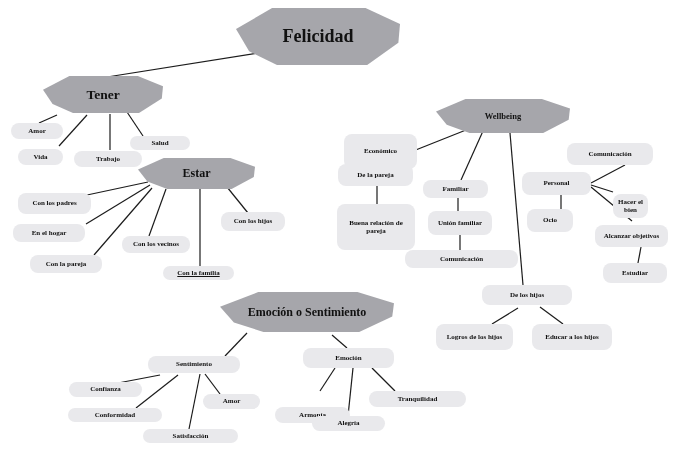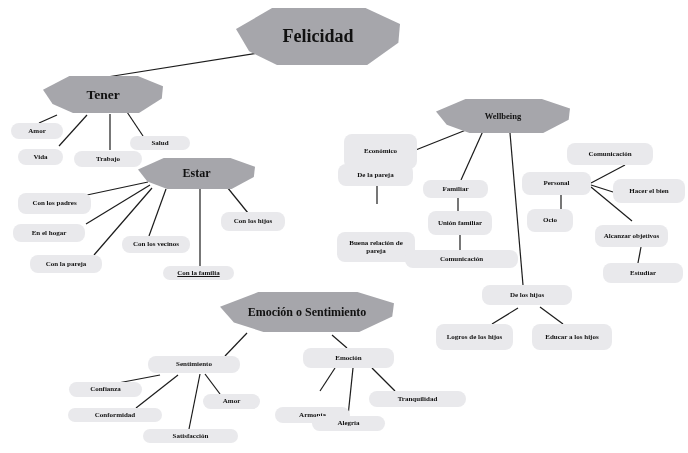--- a/index.html
+++ b/index.html
@@ -85,30 +85,30 @@
 
   <div class="node box" style="left:18px;top:193px;width:73px;height:21px;">Con los padres</div>
   <div class="node box" style="left:13px;top:224px;width:72px;height:18px;">En el hogar</div>
   <div class="node box" style="left:30px;top:255px;width:72px;height:18px;">Con la pareja</div>
   <div class="node box" style="left:122px;top:236px;width:68px;height:17px;">Con los vecinos</div>
   <div class="node box" style="left:163px;top:266px;width:71px;height:14px;text-decoration:underline;">Con la familia</div>
   <div class="node box" style="left:221px;top:212px;width:64px;height:19px;">Con los hijos</div>
 
   <div class="node box" style="left:344px;top:134px;width:73px;height:35px;">Económico</div>
   <div class="node box" style="left:338px;top:164px;width:75px;height:22px;">De la pareja</div>
-  <div class="node box" style="left:337px;top:204px;width:78px;height:30px;margin-top:28px;">Buena relación de pareja</div>
+  <div class="node box" style="left:337px;top:204px;width:78px;height:46px;">Buena relación de pareja</div>
   <div class="node box" style="left:423px;top:180px;width:65px;height:18px;">Familiar</div>
   <div class="node box" style="left:428px;top:211px;width:64px;height:24px;">Unión familiar</div>
   <div class="node box" style="left:405px;top:250px;width:113px;height:18px;">Comunicación</div>
   <div class="node box" style="left:522px;top:172px;width:69px;height:23px;">Personal</div>
   <div class="node box" style="left:567px;top:143px;width:86px;height:22px;">Comunicación</div>
-  <div class="node box" style="left:613px;top:179px;width:72px;height:24px;">Hacer el bien</div>
+  <div class="node box" style="left:613px;top:194px;width:35px;height:24px;">Hacer el bien</div>
   <div class="node box" style="left:527px;top:209px;width:46px;height:23px;">Ocio</div>
   <div class="node box" style="left:595px;top:225px;width:73px;height:22px;">Alcanzar objetivos</div>
-  <div class="node box" style="left:603px;top:263px;width:80px;height:20px;">Estudiar</div>
+  <div class="node box" style="left:603px;top:263px;width:64px;height:20px;">Estudiar</div>
   <div class="node box" style="left:482px;top:285px;width:90px;height:20px;">De los hijos</div>
   <div class="node box" style="left:436px;top:324px;width:77px;height:26px;">Logros de los hijos</div>
   <div class="node box" style="left:532px;top:324px;width:80px;height:26px;">Educar a los hijos</div>
 
   <div class="node box" style="left:148px;top:356px;width:92px;height:17px;">Sentimiento</div>
   <div class="node box" style="left:69px;top:382px;width:73px;height:15px;">Confianza</div>
   <div class="node box" style="left:68px;top:408px;width:94px;height:14px;">Conformidad</div>
   <div class="node box" style="left:143px;top:429px;width:95px;height:14px;">Satisfacción</div>
   <div class="node box" style="left:203px;top:394px;width:57px;height:15px;">Amor</div>
   <div class="node box" style="left:303px;top:348px;width:91px;height:20px;">Emoción</div>

